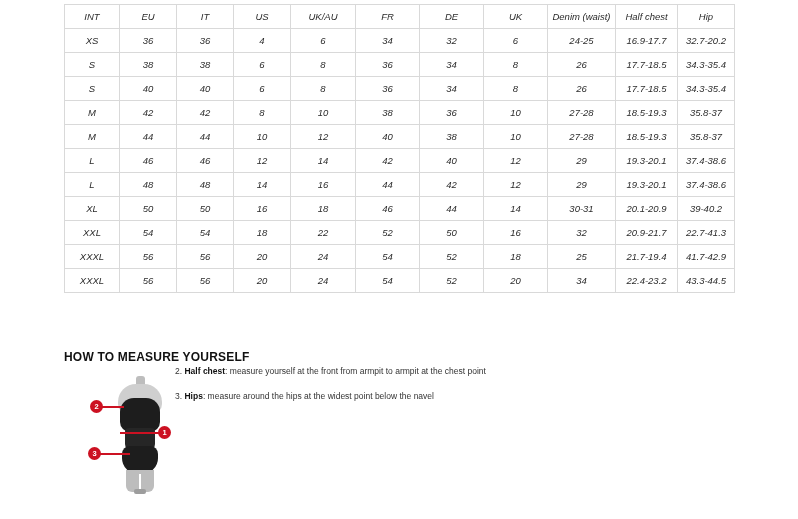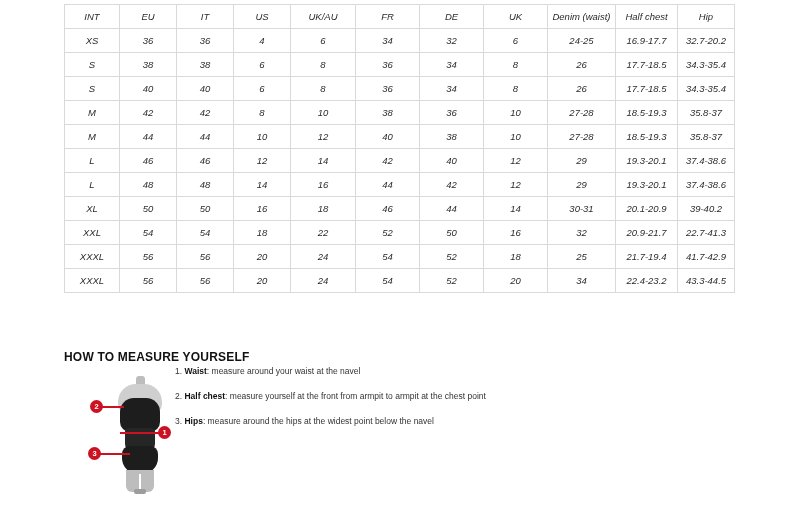--- a/index.html
+++ b/index.html
@@ -398,24 +398,20 @@
     <div class="measure-line ml-waist"></div>
     <div class="measure-line ml-chest"></div>
     <div class="measure-line ml-hip"></div>
     <div class="marker m1">1</div>
     <div class="marker m2">2</div>
     <div class="marker m3">3</div>
   </div>
 
   <div class="steps">
     <div class="step">
-      <span>1.</span>
-      <b>Waist</b><span>: measure around your waist at the navel</span>
-    </div>
-    <div class="step">
       <span>2.</span>
       <b>Half chest</b><span>: measure yourself at the front from armpit to armpit at the chest point</span>
     </div>
     <div class="step">
       <span>3.</span>
       <b>Hips</b><span>: measure around the hips at the widest point below the navel</span>
     </div>
   </div>
 
 </div>

